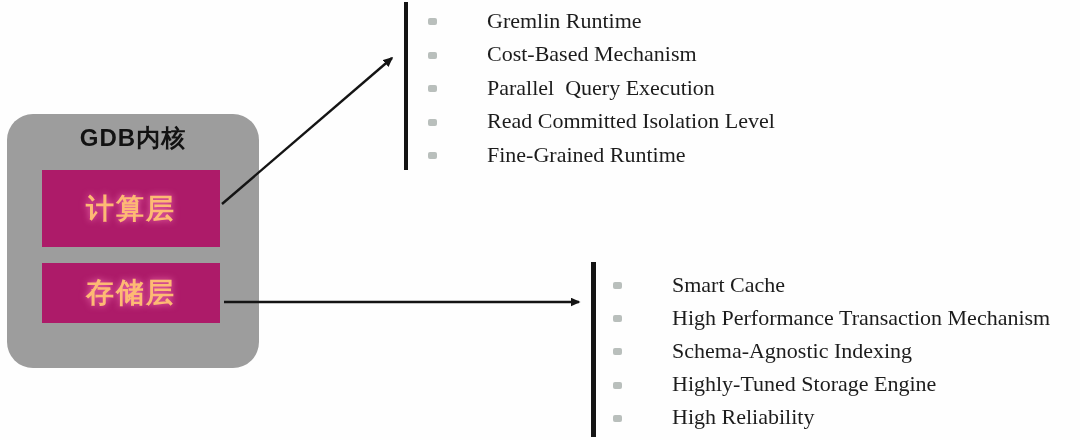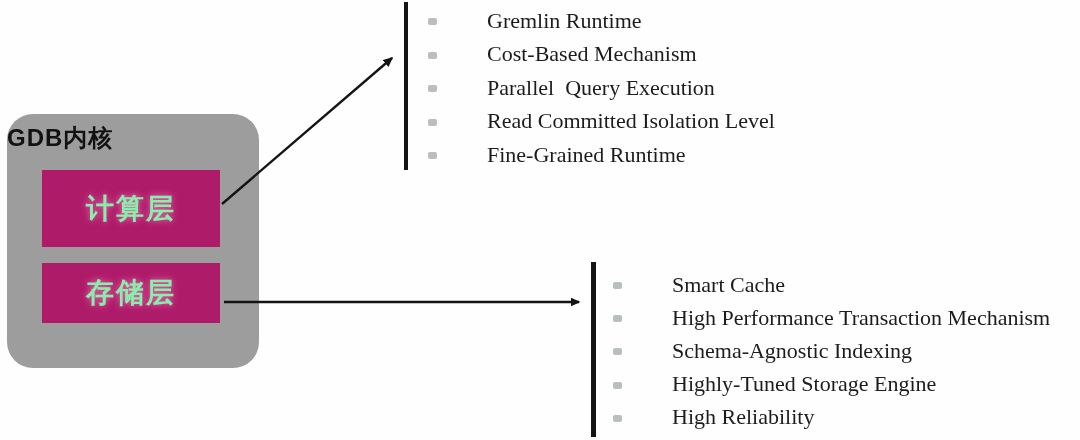--- a/index.html
+++ b/index.html
@@ -17,20 +17,21 @@
     position: absolute;
     left: 7px; top: 114px;
     width: 252px; height: 254px;
     background: #9d9d9d;
     border-radius: 26px;
   }
   .kernel-title {
     position: absolute;
     top: 8px; left: 0;
     width: 100%;
+    text-align: center;
     font-family: "Liberation Sans", sans-serif;
     font-weight: bold;
     font-size: 24px;
     letter-spacing: 1px;
     color: #121212;
   }
   .layer-box {
     position: absolute;
     left: 35px;
     width: 178px; height: 77px;
@@ -39,21 +40,21 @@
     align-items: center;
     justify-content: center;
   }
   .layer-compute { top: 56px; }
   .layer-storage { top: 149px; height: 60px; }
   .layer-label {
     font-family: "Liberation Sans", sans-serif;
     font-weight: bold;
     font-size: 28px;
     letter-spacing: 2px;
-    color: #86efac;
+    color: #fdba74;
     text-shadow: 0 0 7px rgba(255, 130, 190, 0.85);
   }
 
   
   .arrows {
     position: absolute;
     left: 0; top: 0;
     width: 1080px; height: 440px;
     pointer-events: none;
   }

